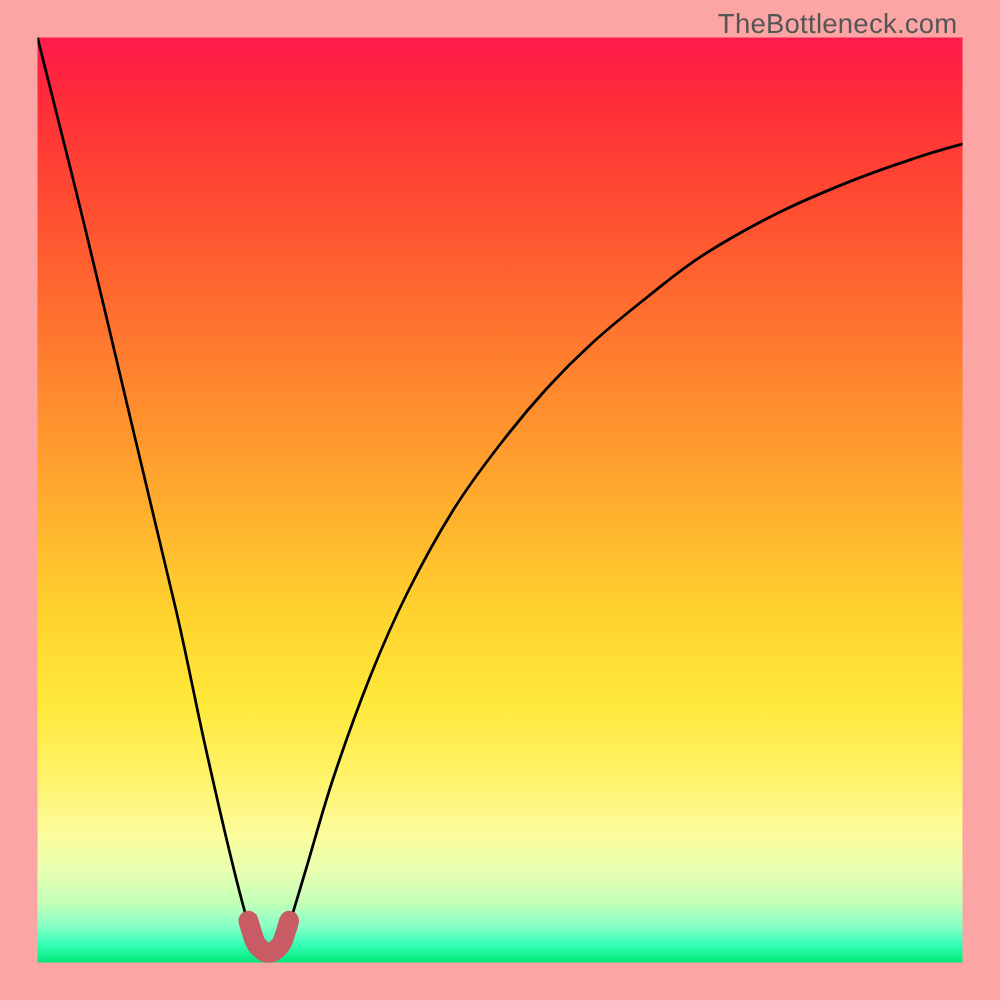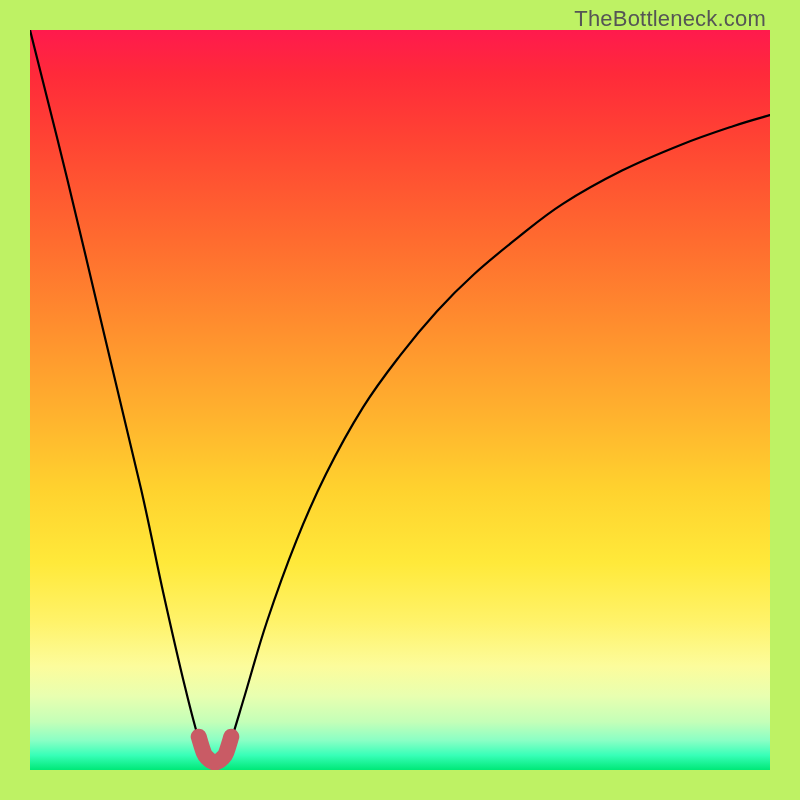--- a/index.html
+++ b/index.html
@@ -2,21 +2,21 @@
 <html><head>
 <meta charset="utf-8">
 <style>
   * { margin: 0; padding: 0; box-sizing: border-box; }
   html, body { width: 800px; height: 800px; overflow: hidden; }
   body { background: #000; font-family: Arial, Helvetica, sans-serif; }
 
   .frame {
     position: absolute;
     inset: 0;
-    background: #bef264;
+    background: #fca5a5;
   }
   .plot {
     position: absolute;
     left: 30px;
     top: 30px;
     width: 740px;
     height: 740px;
   }
   .gradient-bg {
     position: absolute;

